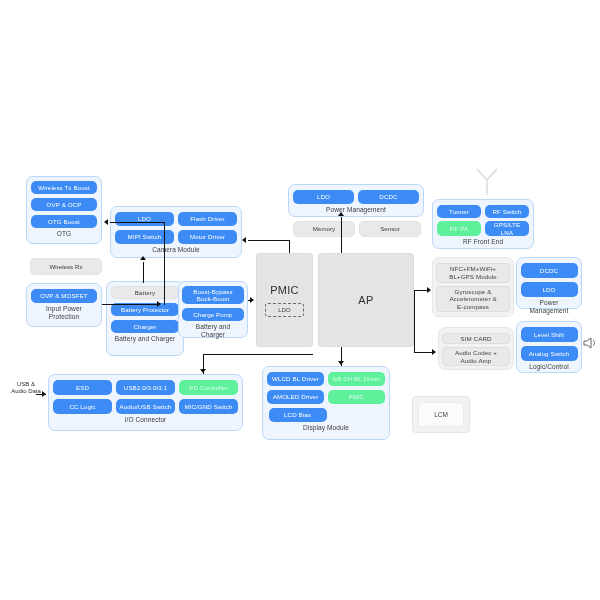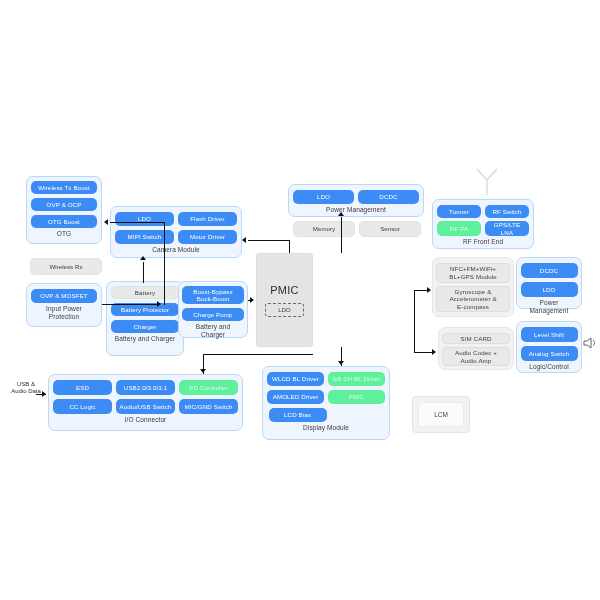--- a/index.html
+++ b/index.html
@@ -160,20 +160,23 @@
   </div>
 
   <div class="greyblock" style="left:293px;top:221px;width:62px;height:16px;">Memory</div>
   <div class="greyblock" style="left:359px;top:221px;width:62px;height:16px;">Sensor</div>
 
   <div class="bigblock" style="left:256px;top:253px;width:57px;height:94px;">
     <div class="title">PMIC</div>
     <div class="dashed">LDO</div>
   </div>
 
+  <div class="bigblock" style="left:318px;top:253px;width:96px;height:94px;">
+    <div class="title">AP</div>
+  </div>
 
   <svg class="icon" style="left:472px;top:166px;" width="30" height="30" viewBox="0 0 30 30">
     <path d="M5 3 L15 14 L25 3" fill="none" stroke="#d8d8d8" stroke-width="1.4"></path>
     <line x1="15" y1="14" x2="15" y2="29" stroke="#d8d8d8" stroke-width="1.4"></line>
   </svg>
 
   <div class="group" style="left:432px;top:199px;width:102px;height:50px;">
     <div class="row" style="margin-top:1px;">
       <div class="chip blue" style="width:45px;height:13px;">Tunner</div>
       <div class="chip blue" style="width:45px;height:13px;">RF Switch</div>

